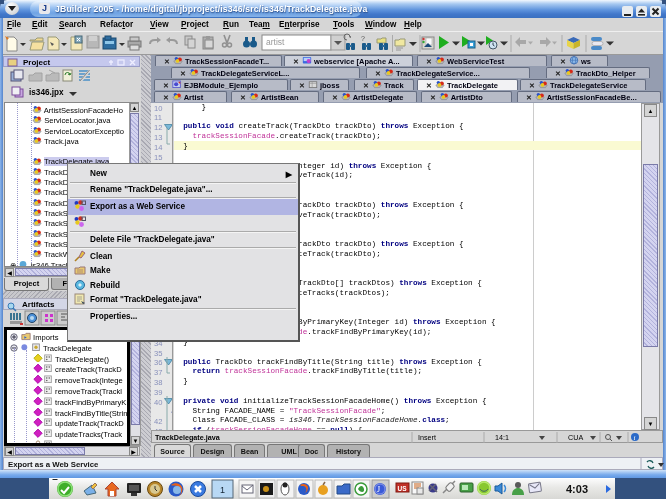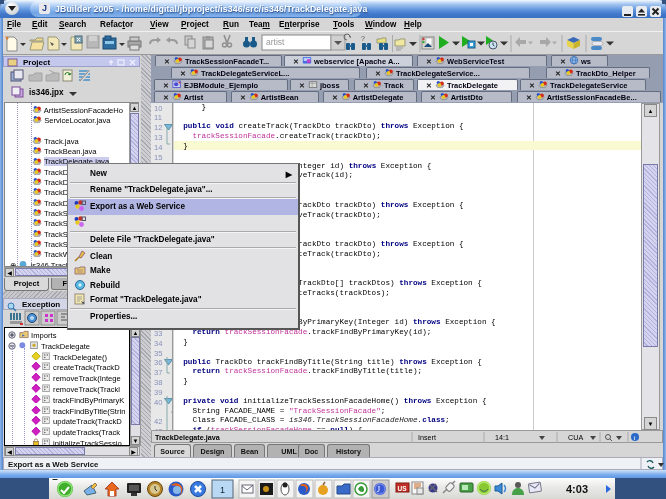--- a/index.html
+++ b/index.html
@@ -33,21 +33,21 @@
 #main { left:0; top:55px; width:666px; height:402px; background:#d6d6d6; }
 
 .phdr { font-size:8px; font-weight:bold; color:#000; }
 .hatch { background:repeating-linear-gradient(135deg,#c8c8cc 0 2px,#a8a8b0 2px 3px); }
 .hatchv { background:repeating-linear-gradient(45deg,#cdcdd2 0 2px,#a9a9b2 2px 3px); }
 #ptree { left:4px; top:102px; width:135px; height:165px; background:#fff;
   border:1px solid #888; border-right:none; overflow:hidden; font-size:7.6px; }
 .trow { position:absolute; left:0; width:200px; height:10.3px; white-space:nowrap; color:#000; }
 .tico { display:inline-block; width:10px; height:8.5px; vertical-align:-1px; }
 #stree { left:4px; top:327px; width:126px; height:119px; background:#fff;
-  border:1px solid #000000; overflow:hidden; font-size:7.6px; }
+  border:3px solid #000000; overflow:hidden; font-size:7.6px; }
 .sbv { background:repeating-linear-gradient(45deg,#d4d4f0 0 2px,#b2b2dc 2px 3px); border:1px solid #7a7aa8; }
 .sarr { position:absolute; width:9px; height:9px; background:#d4d4d4; border:1px solid #888;
   font-size:6px; text-align:center; line-height:9px; color:#000; }
 
 #tabstrip { left:151px; top:55px; width:512px; height:48px; background:#959db0; overflow:hidden; }
 .ftab { position:absolute; height:11px; background:#b7bbc7; border:1px solid #646c80;
   border-bottom:none; border-radius:2px 2px 0 0; font-size:7.5px; font-weight:bold; color:#001;
   white-space:nowrap; overflow:hidden; }
 .ftab .x { font-weight:bold; color:#222; padding:0 3px 0 8px; font-size:7px; }
 .ftab.sel { background:#f2f2f4; }
@@ -314,32 +314,32 @@
         <circle cx="4" cy="3" r="2" fill="#2a52c8"></circle>
         <circle cx="8.2" cy="4.2" r="2.4" fill="#d42a1a"></circle>
         <circle cx="5.4" cy="5.8" r="2.2" fill="#e8c820"></circle>
       </svg> <span style="">ArtistSessionFacadeHo</span></div>
     <div class="trow" style="top:12.3px;"><span style="display:inline-block;width:27px;"></span><svg class="tico" viewBox="0 0 12 10">
         <path d="M1 6l5-2 5 2-2 3H3z" fill="#b8b8b8" stroke="#777" stroke-width="0.6"></path>
         <circle cx="4" cy="3" r="2" fill="#2a52c8"></circle>
         <circle cx="8.2" cy="4.2" r="2.4" fill="#d42a1a"></circle>
         <circle cx="5.4" cy="5.8" r="2.2" fill="#e8c820"></circle>
       </svg> <span style="">ServiceLocator.java</span></div>
+    <div class="trow" style="top:22.6px;"><span style="display:inline-block;width:27px;"></span><svg class="tico" viewBox="0 0 12 10">
+        <path d="M1 6l5-2 5 2-2 3H3z" fill="#b8b8b8" stroke="#777" stroke-width="0.6"></path>
+        <circle cx="4" cy="3" r="2" fill="#2a52c8"></circle>
+        <circle cx="8.2" cy="4.2" r="2.4" fill="#d42a1a"></circle>
+        <circle cx="5.4" cy="5.8" r="2.2" fill="#e8c820"></circle>
+      </svg> <span style="">ServiceLocatorExceptio</span></div>
     <div class="trow" style="top:32.900000000000006px;"><span style="display:inline-block;width:27px;"></span><svg class="tico" viewBox="0 0 12 10">
         <path d="M1 6l5-2 5 2-2 3H3z" fill="#b8b8b8" stroke="#777" stroke-width="0.6"></path>
         <circle cx="4" cy="3" r="2" fill="#2a52c8"></circle>
         <circle cx="8.2" cy="4.2" r="2.4" fill="#d42a1a"></circle>
         <circle cx="5.4" cy="5.8" r="2.2" fill="#e8c820"></circle>
       </svg> <span style="">Track.java</span></div>
-    <div class="trow" style="top:43.2px;"><span style="display:inline-block;width:27px;"></span><svg class="tico" viewBox="0 0 12 10">
-        <path d="M1 6l5-2 5 2-2 3H3z" fill="#b8b8b8" stroke="#777" stroke-width="0.6"></path>
-        <circle cx="4" cy="3" r="2" fill="#2a52c8"></circle>
-        <circle cx="8.2" cy="4.2" r="2.4" fill="#d42a1a"></circle>
-        <circle cx="5.4" cy="5.8" r="2.2" fill="#e8c820"></circle>
-      </svg> <span style="">TrackBean.java</span></div>
     <div class="trow" style="top:53.5px;"><span style="display:inline-block;width:27px;"></span><svg class="tico" viewBox="0 0 12 10">
         <path d="M1 6l5-2 5 2-2 3H3z" fill="#b8b8b8" stroke="#777" stroke-width="0.6"></path>
         <circle cx="4" cy="3" r="2" fill="#2a52c8"></circle>
         <circle cx="8.2" cy="4.2" r="2.4" fill="#d42a1a"></circle>
         <circle cx="5.4" cy="5.8" r="2.2" fill="#e8c820"></circle>
       </svg> <span style="background:#ccccee;">TrackDelegate.java</span></div>
     <div class="trow" style="top:63.800000000000004px;"><span style="display:inline-block;width:27px;"></span><svg class="tico" viewBox="0 0 12 10">
         <path d="M1 6l5-2 5 2-2 3H3z" fill="#b8b8b8" stroke="#777" stroke-width="0.6"></path>
         <circle cx="4" cy="3" r="2" fill="#2a52c8"></circle>
         <circle cx="8.2" cy="4.2" r="2.4" fill="#d42a1a"></circle>
@@ -412,21 +412,21 @@
 <div class="abs" style="left:4px;top:278px;width:45px;height:13px;background:#d9d9d9;border:1px solid #777;border-top:none;border-radius:0 0 3px 3px;font-size:7.5px;font-weight:bold;text-align:center;padding-top:1px;">Project</div>
 <div class="abs" style="left:51px;top:278px;width:40px;height:12px;background:#b2b2b2;border:1px solid #777;border-top:none;border-radius:0 0 3px 3px;font-size:7.5px;font-weight:bold;text-align:center;padding-top:1px;">Files</div>
 
 <div class="abs hatch" style="left:3px;top:291px;width:138px;height:7px;"></div>
 
 <div class="abs" style="left:3px;top:298px;width:137px;height:12px;background:#d3d6e6;border:1px solid #aab;">
   <svg width="18" height="12">
       <circle cx="7" cy="5" r="3" fill="#a8d8f0" stroke="#3a7ab8"></circle>
       <path d="M9 7l3 3" stroke="#3a7ab8" stroke-width="1.5"></path>
     </svg>
-  <span class="phdr" style="position:absolute;left:18px;top:1px;">Exception</span>
+  <span class="phdr" style="position:absolute;left:18px;top:1px;">Artifacts</span>
 </div>
 <svg class="abs" width="137" height="17" style="left:3px;top:310px;">
   <g transform="translate(7,3)">
       <path d="M1 0v7M4 0v7M7 0v7M10 0v7" stroke="#2a6a8a" stroke-width="1.8"></path>
       <rect x="0" y="8" width="12" height="3" fill="#999"></rect>
       <rect x="10" y="10" width="3" height="2" fill="#c33"></rect>
     </g>
   <rect x="22" y="1" width="14" height="14" fill="#ccc" stroke="#888"></rect>
     <circle cx="29" cy="8" r="4.5" fill="#4a90d8" stroke="#246"></circle>
     <circle cx="29" cy="8" r="2" fill="#b8d8f0"></circle>
@@ -885,21 +885,21 @@
   <g transform="translate(480,4)">
         <rect x="0" y="0" width="12" height="9" rx="1" fill="#e8e8f8" stroke="#778" transform="rotate(-8 6 5)"></rect>
         <path d="M1 1l5 4 5-4" stroke="#778" fill="none" transform="rotate(-8 6 5)"></path>
       </g>
 
   <text x="517" y="14" font-size="11" font-weight="bold" fill="#111" font-family="Liberation Sans">4:03</text>
 
   <polygon points="557,6 557,14 562,10" fill="#2a6ae0"></polygon>
 </svg>
 </div>
-<div class="abs" id="ctxmenu" style="left: 67px; top: 163px; width: 233px; background: rgb(226, 226, 228); border-width: 1px 2px 2px 1px; border-style: solid; border-color: rgb(119, 119, 119) rgb(85, 85, 85) rgb(85, 85, 85) rgb(119, 119, 119); border-image: initial; z-index: 50; font-size: 8.2px; font-weight: bold; color: rgb(0, 0, 0); padding-top: 3.5px; padding-bottom: 5px;">
+<div class="abs" id="ctxmenu" style="left: 67px; top: 163px; width: 233px; background: rgb(226, 226, 228); border-width: 1px 2px 2px 1px; border-style: solid; border-color: rgb(119, 119, 119) rgb(85, 85, 85) rgb(85, 85, 85) rgb(119, 119, 119); border-image: initial; z-index: 50; font-size: 8.2px; font-weight: bold; color: rgb(0, 0, 0); padding-top: 3.5px; padding-bottom: 17px;">
     <div style="position:relative;height:13px;">
       <span style="position:absolute;left:22px;top:1.5px;white-space:nowrap;">New</span>
       <span style="position:absolute;right:6px;top:1.5px;">▶</span>
     </div>
     <div style="height:3px;position:relative;">
       <div style="position:absolute;left:2px;right:2px;top:1px;border-top:1px solid #aaa;border-bottom:1px solid #f4f4f4;"></div>
     </div>
     <div style="position:relative;height:12.5px;">
       <span style="position:absolute;left:22px;top:1.5px;white-space:nowrap;">Rename "TrackDelegate.java"...</span>
     </div>

